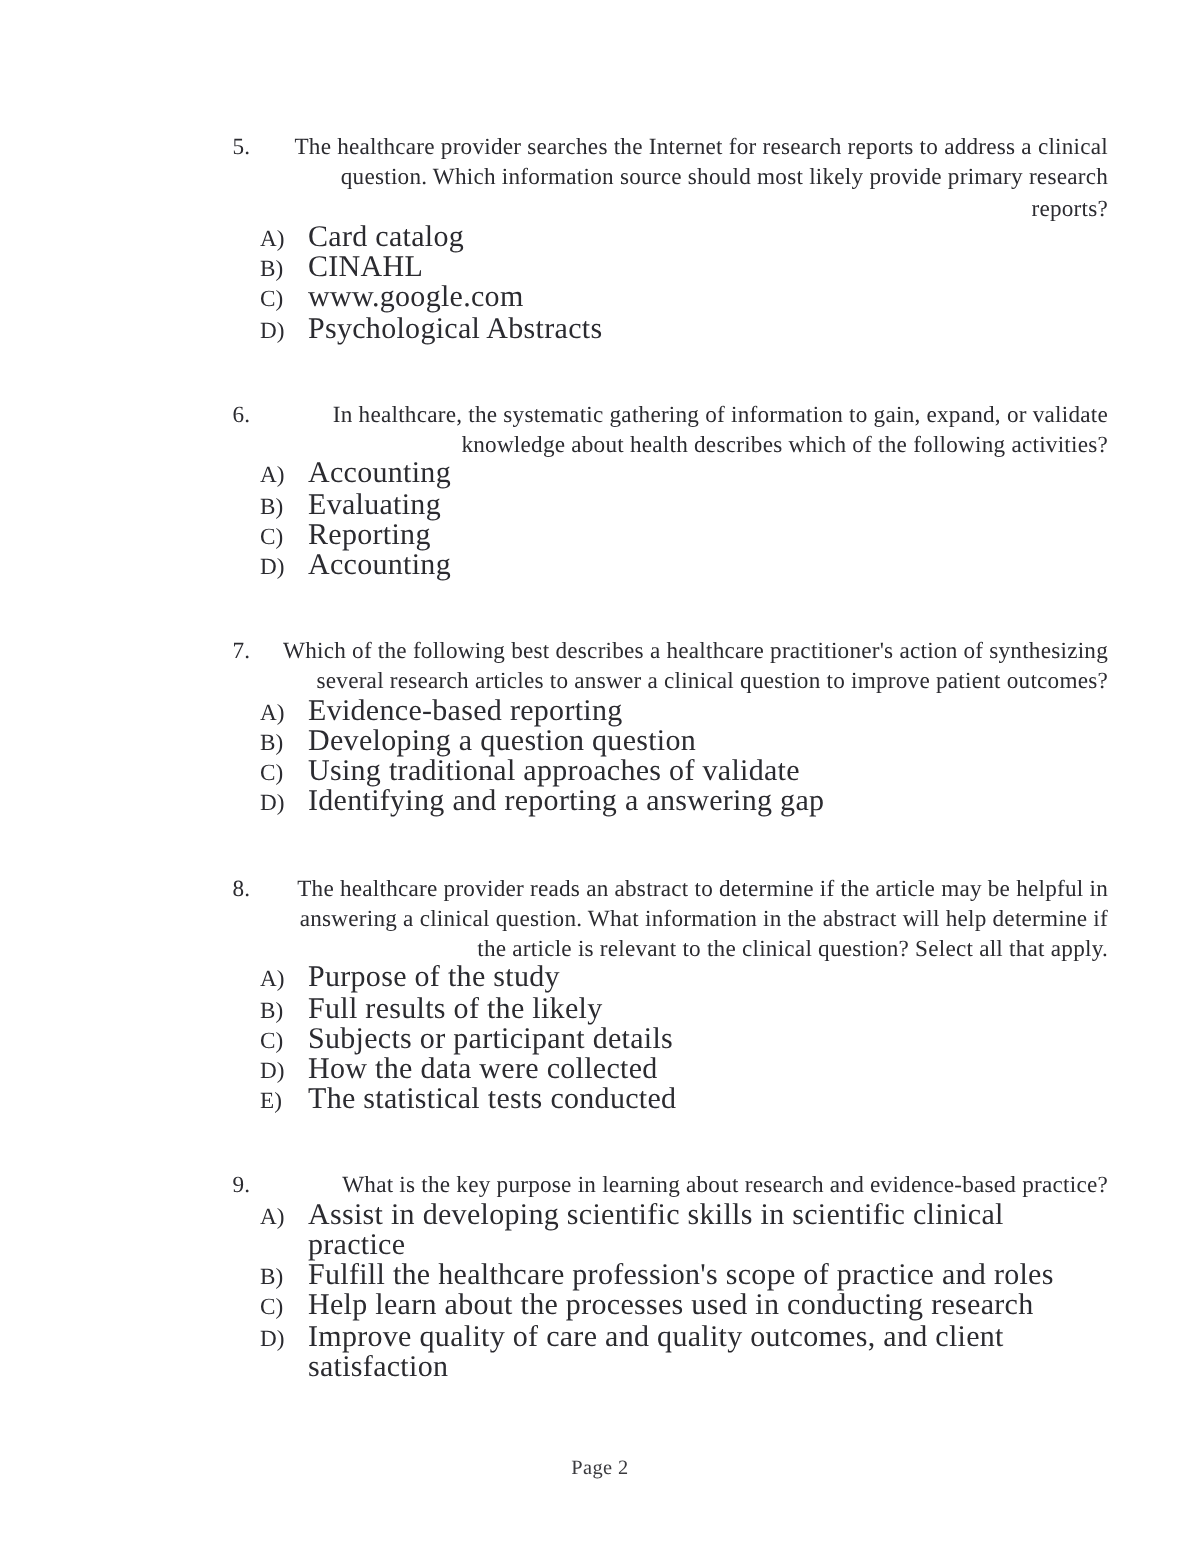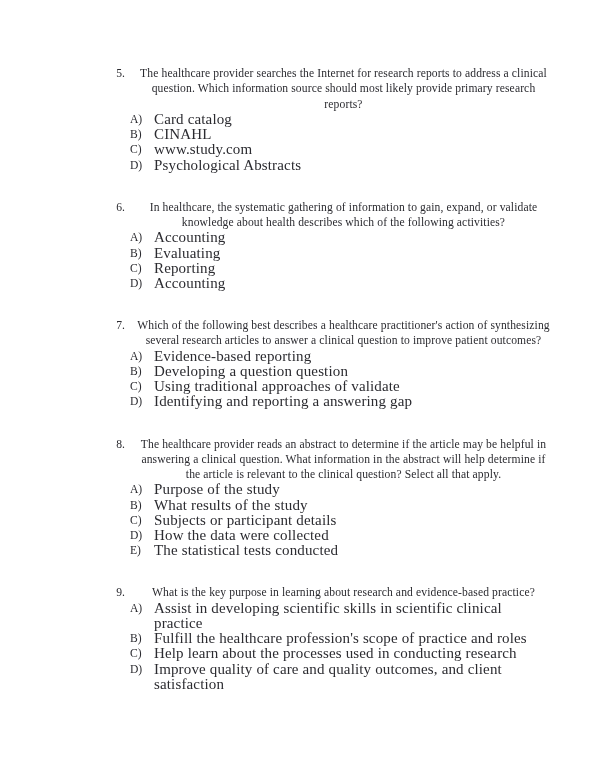--- a/index.html
+++ b/index.html
@@ -48,21 +48,21 @@
     font-size: 11.6px;
     line-height: 15.3px;
     text-align: right;
     padding-right: 0px;
   }
   .q-text {
     flex: 1 1 auto;
     font-size: 11.6px;
     line-height: 15.3px;
     padding-left: 8px;
-    text-align: center;
+    text-align: right;
     letter-spacing: 0.01em;
   }
 
   .options {
     margin-top: 0px;
     padding-left: 22px;
   }
   .option-row {
     display: flex;
     align-items: flex-start;
@@ -106,21 +106,21 @@
         <div class="option-row">
           <div class="opt-letter">A)</div>
           <div class="opt-text">Card catalog</div>
         </div>
         <div class="option-row">
           <div class="opt-letter">B)</div>
           <div class="opt-text">CINAHL</div>
         </div>
         <div class="option-row">
           <div class="opt-letter">C)</div>
-          <div class="opt-text">www.study.com</div>
+          <div class="opt-text">www.google.com</div>
         </div>
         <div class="option-row">
           <div class="opt-letter">D)</div>
           <div class="opt-text">Psychological Abstracts</div>
         </div>
       </div>
     </div>
 
     <div class="question-block">
       <div class="q-row">
@@ -177,21 +177,21 @@
         <div class="q-number">8.</div>
         <div class="q-text">The healthcare provider reads an abstract to determine if the article may be helpful in answering a clinical question. What information in the abstract will help determine if the article is relevant to the clinical question? Select all that apply.</div>
       </div>
       <div class="options">
         <div class="option-row">
           <div class="opt-letter">A)</div>
           <div class="opt-text">Purpose of the study</div>
         </div>
         <div class="option-row">
           <div class="opt-letter">B)</div>
-          <div class="opt-text">What results of the study</div>
+          <div class="opt-text">Full results of the likely</div>
         </div>
         <div class="option-row">
           <div class="opt-letter">C)</div>
           <div class="opt-text">Subjects or participant details</div>
         </div>
         <div class="option-row">
           <div class="opt-letter">D)</div>
           <div class="opt-text">How the data were collected</div>
         </div>
         <div class="option-row">
@@ -221,13 +221,14 @@
         </div>
         <div class="option-row">
           <div class="opt-letter">D)</div>
           <div class="opt-text">Improve quality of care and quality outcomes, and client satisfaction</div>
         </div>
       </div>
     </div>
 
   </div>
 
+  <div class="footer">Page 2</div>
 </div>
 
 </body></html>

